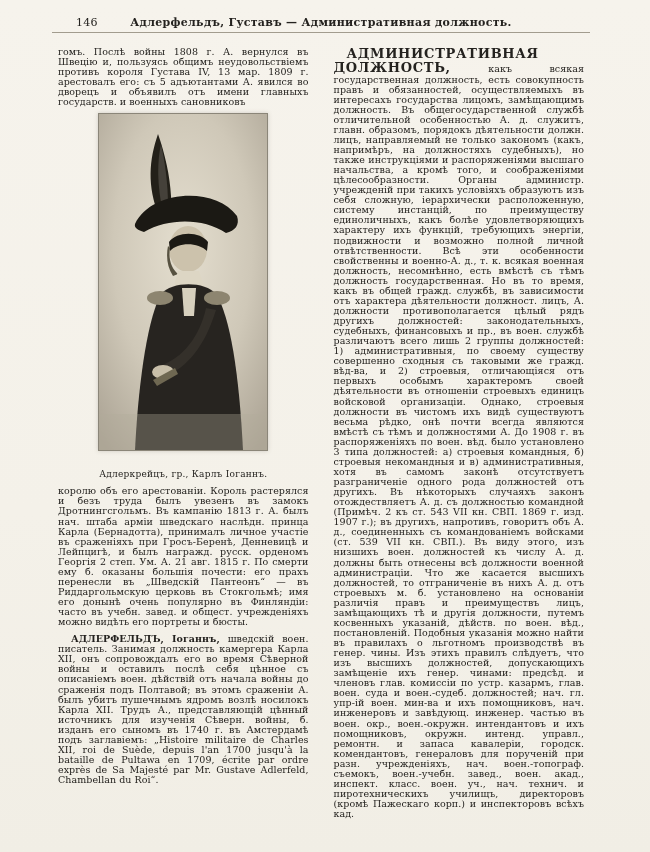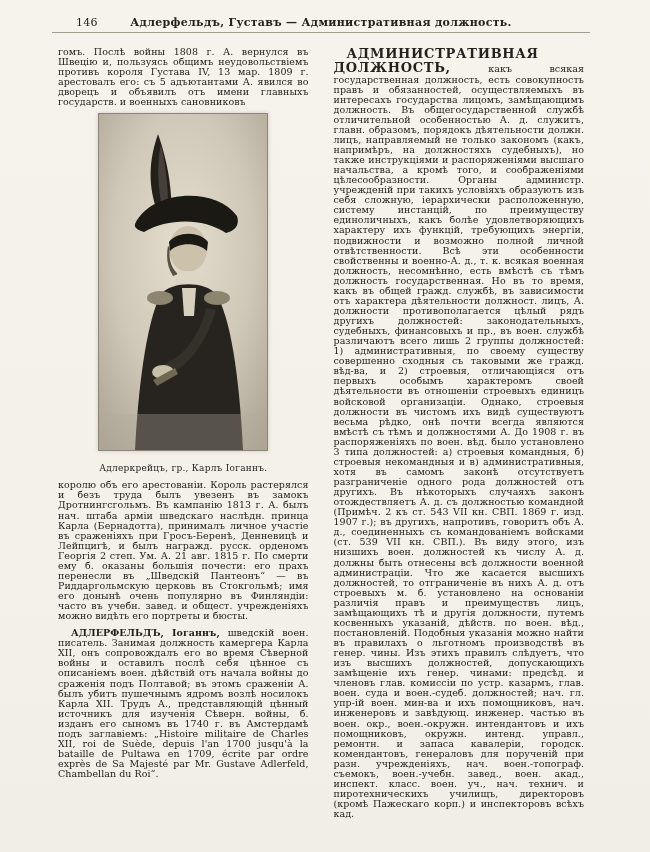--- a/index.html
+++ b/index.html
@@ -58,21 +58,21 @@
   figure { margin: 6px 0 5px 0; text-align: center; }
   .engraving {
     display: inline-block;
     line-height: 0;
     border: 1px solid #8b8679;
     box-shadow: 0 0 4px rgba(90,85,70,0.25);
   }
   figcaption {
     font-size: 9px;
     letter-spacing: 0.25px;
-    margin-top: 12px;
+    margin-top: 18px;
     line-height: 1.1;
   }
 </style>
 </head>
 <body>
 
 <div class="page">
 
   <div class="header">
     <span class="pagenum">146</span>

